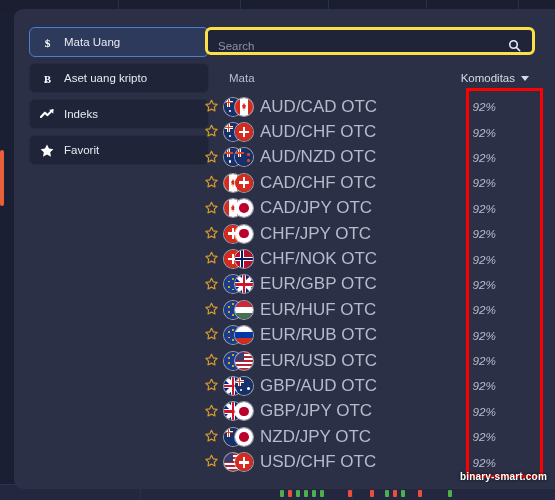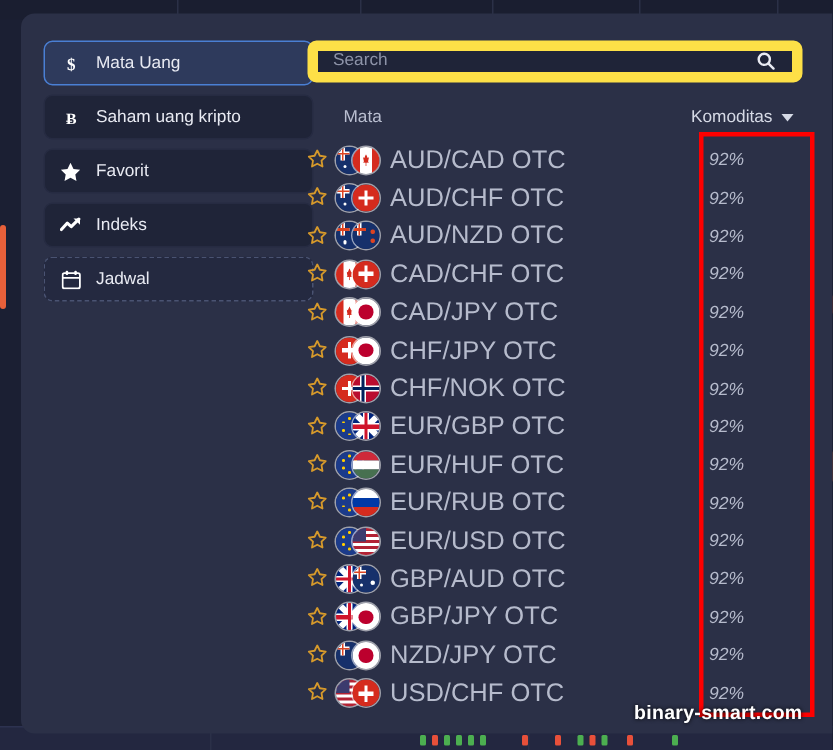--- a/index.html
+++ b/index.html
@@ -62,23 +62,23 @@
     color: #fff; font-size: 13px;
   }
   .side-btn .lb { white-space: nowrap; }
 
   
   .rightcol { position: absolute; left: 191px; top: 18px; width: 330px; }
 
   .searchbar {
     position: relative; height: 28px;
     background: #1f2438;
-    border: 7px solid #fde047;
+    border: 3px solid #fde047;
     border-radius: 6px;
-    display: flex; align-items: flex-start;
+    display: flex; align-items: flex-end;
   }
   .searchbar input {
     flex: 1; background: transparent; border: none; outline: none;
     color: #cdd2e0; font-size: 11.5px;
     font-family: "Liberation Sans", sans-serif;
     padding: 0 10px;
   }
   .searchbar input::placeholder { color: #8d93a8; }
   .search-ic { padding-right: 11px; color: #e8eaf2; display:flex; align-items:center; }
 
@@ -112,22 +112,22 @@
   
   .redbox {
     position: absolute; left: 466px; top: 88px;
     width: 77px; height: 390px;
     border: 3px solid #fe0000;
     pointer-events: none;
   }
 
   
   .watermark {
-    position: absolute; right: 20px; bottom: 18px;
-    color: #ffffff; font-size: 13px; font-weight: bold;
+    position: absolute; right: 8px; bottom: 18px;
+    color: #ffffff; font-size: 10px; font-weight: bold;
     letter-spacing: .2px;
     text-shadow: 0 0 3px #000;
   }
 </style>
 </head>
 <body>
 
 <div id="root">
 
   <div class="bg-layer"></div>
@@ -170,49 +170,38 @@
             </svg>
           </span>
           <span class="lb">Mata Uang</span>
         </div>
         <div class="side-btn">
           <span class="ic">
             <svg width="13" height="13" viewBox="0 0 16 16">
               <text x="8" y="13" font-size="13" font-weight="bold" text-anchor="middle" fill="#fff" font-family="Liberation Serif, serif">Ƀ</text>
             </svg>
           </span>
-          <span class="lb">Saham uang kripto</span>
-        </div>
-        <div class="side-btn">
-          <span class="ic">
-            <svg width="14" height="13" viewBox="0 0 16 15">
-              <path d="M8 0.6 10.3 5.3 15.4 6 11.7 9.6 12.6 14.6 8 12.2 3.4 14.6 4.3 9.6 0.6 6 5.7 5.3Z" fill="#fff"></path>
-            </svg>
-          </span>
-          <span class="lb">Favorit</span>
+          <span class="lb">Aset uang kripto</span>
         </div>
         <div class="side-btn">
           <span class="ic">
             <svg width="15" height="12" viewBox="0 0 16 12">
               <path d="M1 9.2 L5.2 4.6 L8 7.2 L13.4 1.8" fill="none" stroke="#fff" stroke-width="2.2" stroke-linecap="round" stroke-linejoin="round"></path>
               <path d="M9.6 1.4h4.6v4.4Z" fill="#fff"></path>
             </svg>
           </span>
           <span class="lb">Indeks</span>
         </div>
-        <div class="side-btn dashed">
+        <div class="side-btn">
           <span class="ic">
-            <svg width="13" height="13" viewBox="0 0 14 14">
-              <rect x="0.8" y="2.2" width="12.4" height="11" rx="1.4" fill="none" stroke="#fff" stroke-width="1.3"></rect>
-              <line x1="0.8" y1="5.6" x2="13.2" y2="5.6" stroke="#fff" stroke-width="1.3"></line>
-              <rect x="3" y="0.6" width="1.8" height="3" rx="0.7" fill="#fff"></rect>
-              <rect x="9.2" y="0.6" width="1.8" height="3" rx="0.7" fill="#fff"></rect>
+            <svg width="14" height="13" viewBox="0 0 16 15">
+              <path d="M8 0.6 10.3 5.3 15.4 6 11.7 9.6 12.6 14.6 8 12.2 3.4 14.6 4.3 9.6 0.6 6 5.7 5.3Z" fill="#fff"></path>
             </svg>
           </span>
-          <span class="lb">Jadwal</span>
+          <span class="lb">Favorit</span>
         </div>
       </div>
 
     <div class="rightcol">
 
       <div class="searchbar">
         <input type="text" placeholder="Search" style="">
         <span class="search-ic">
           <svg width="13" height="13" viewBox="0 0 16 16" fill="none">
             <circle cx="6.8" cy="6.8" r="4.6" stroke="currentColor" stroke-width="2"></circle>

